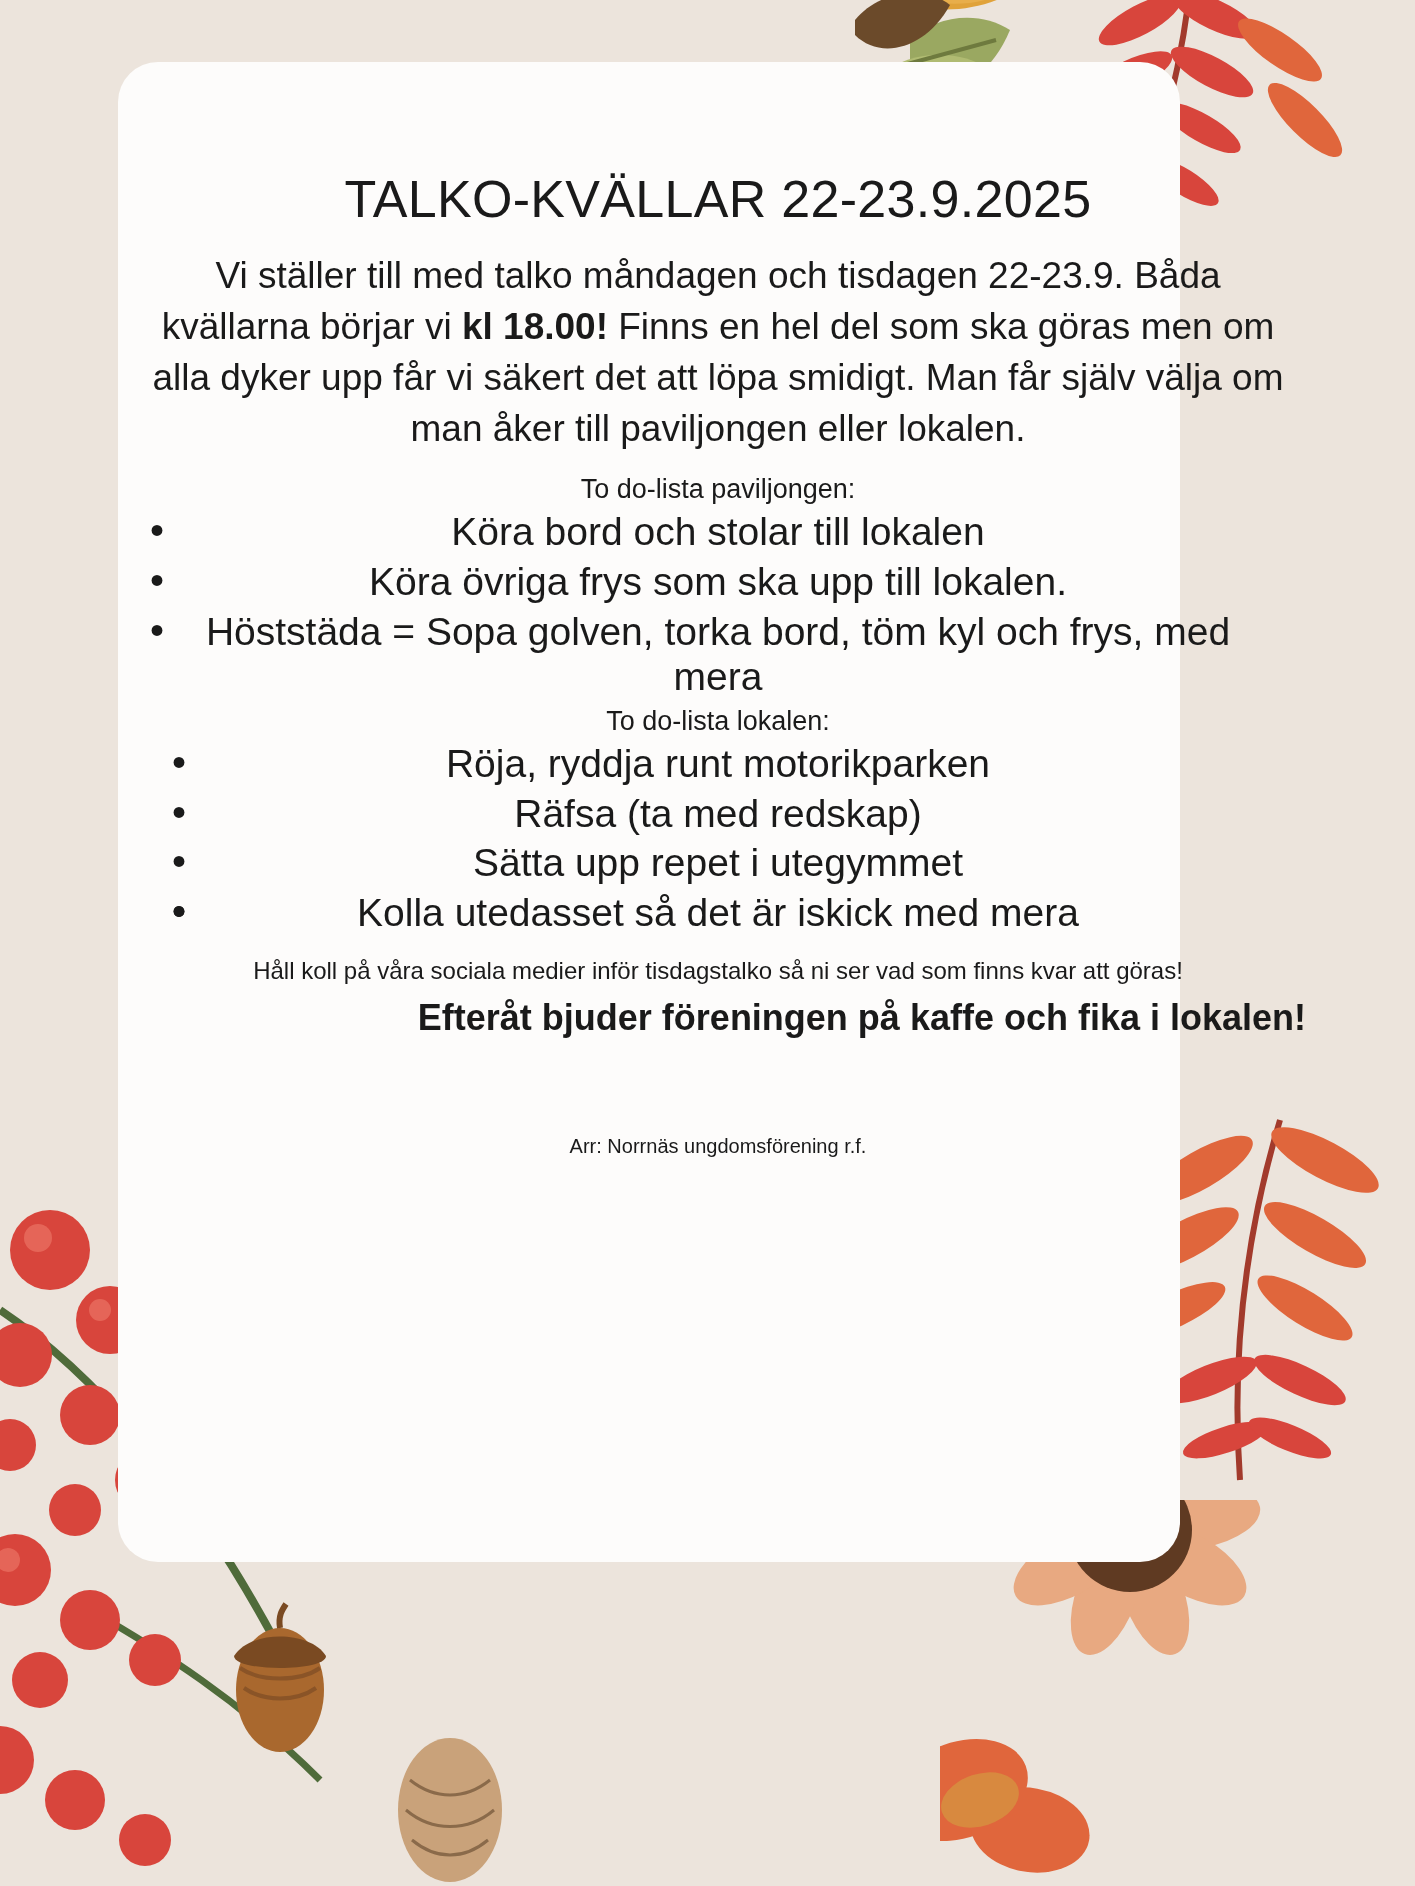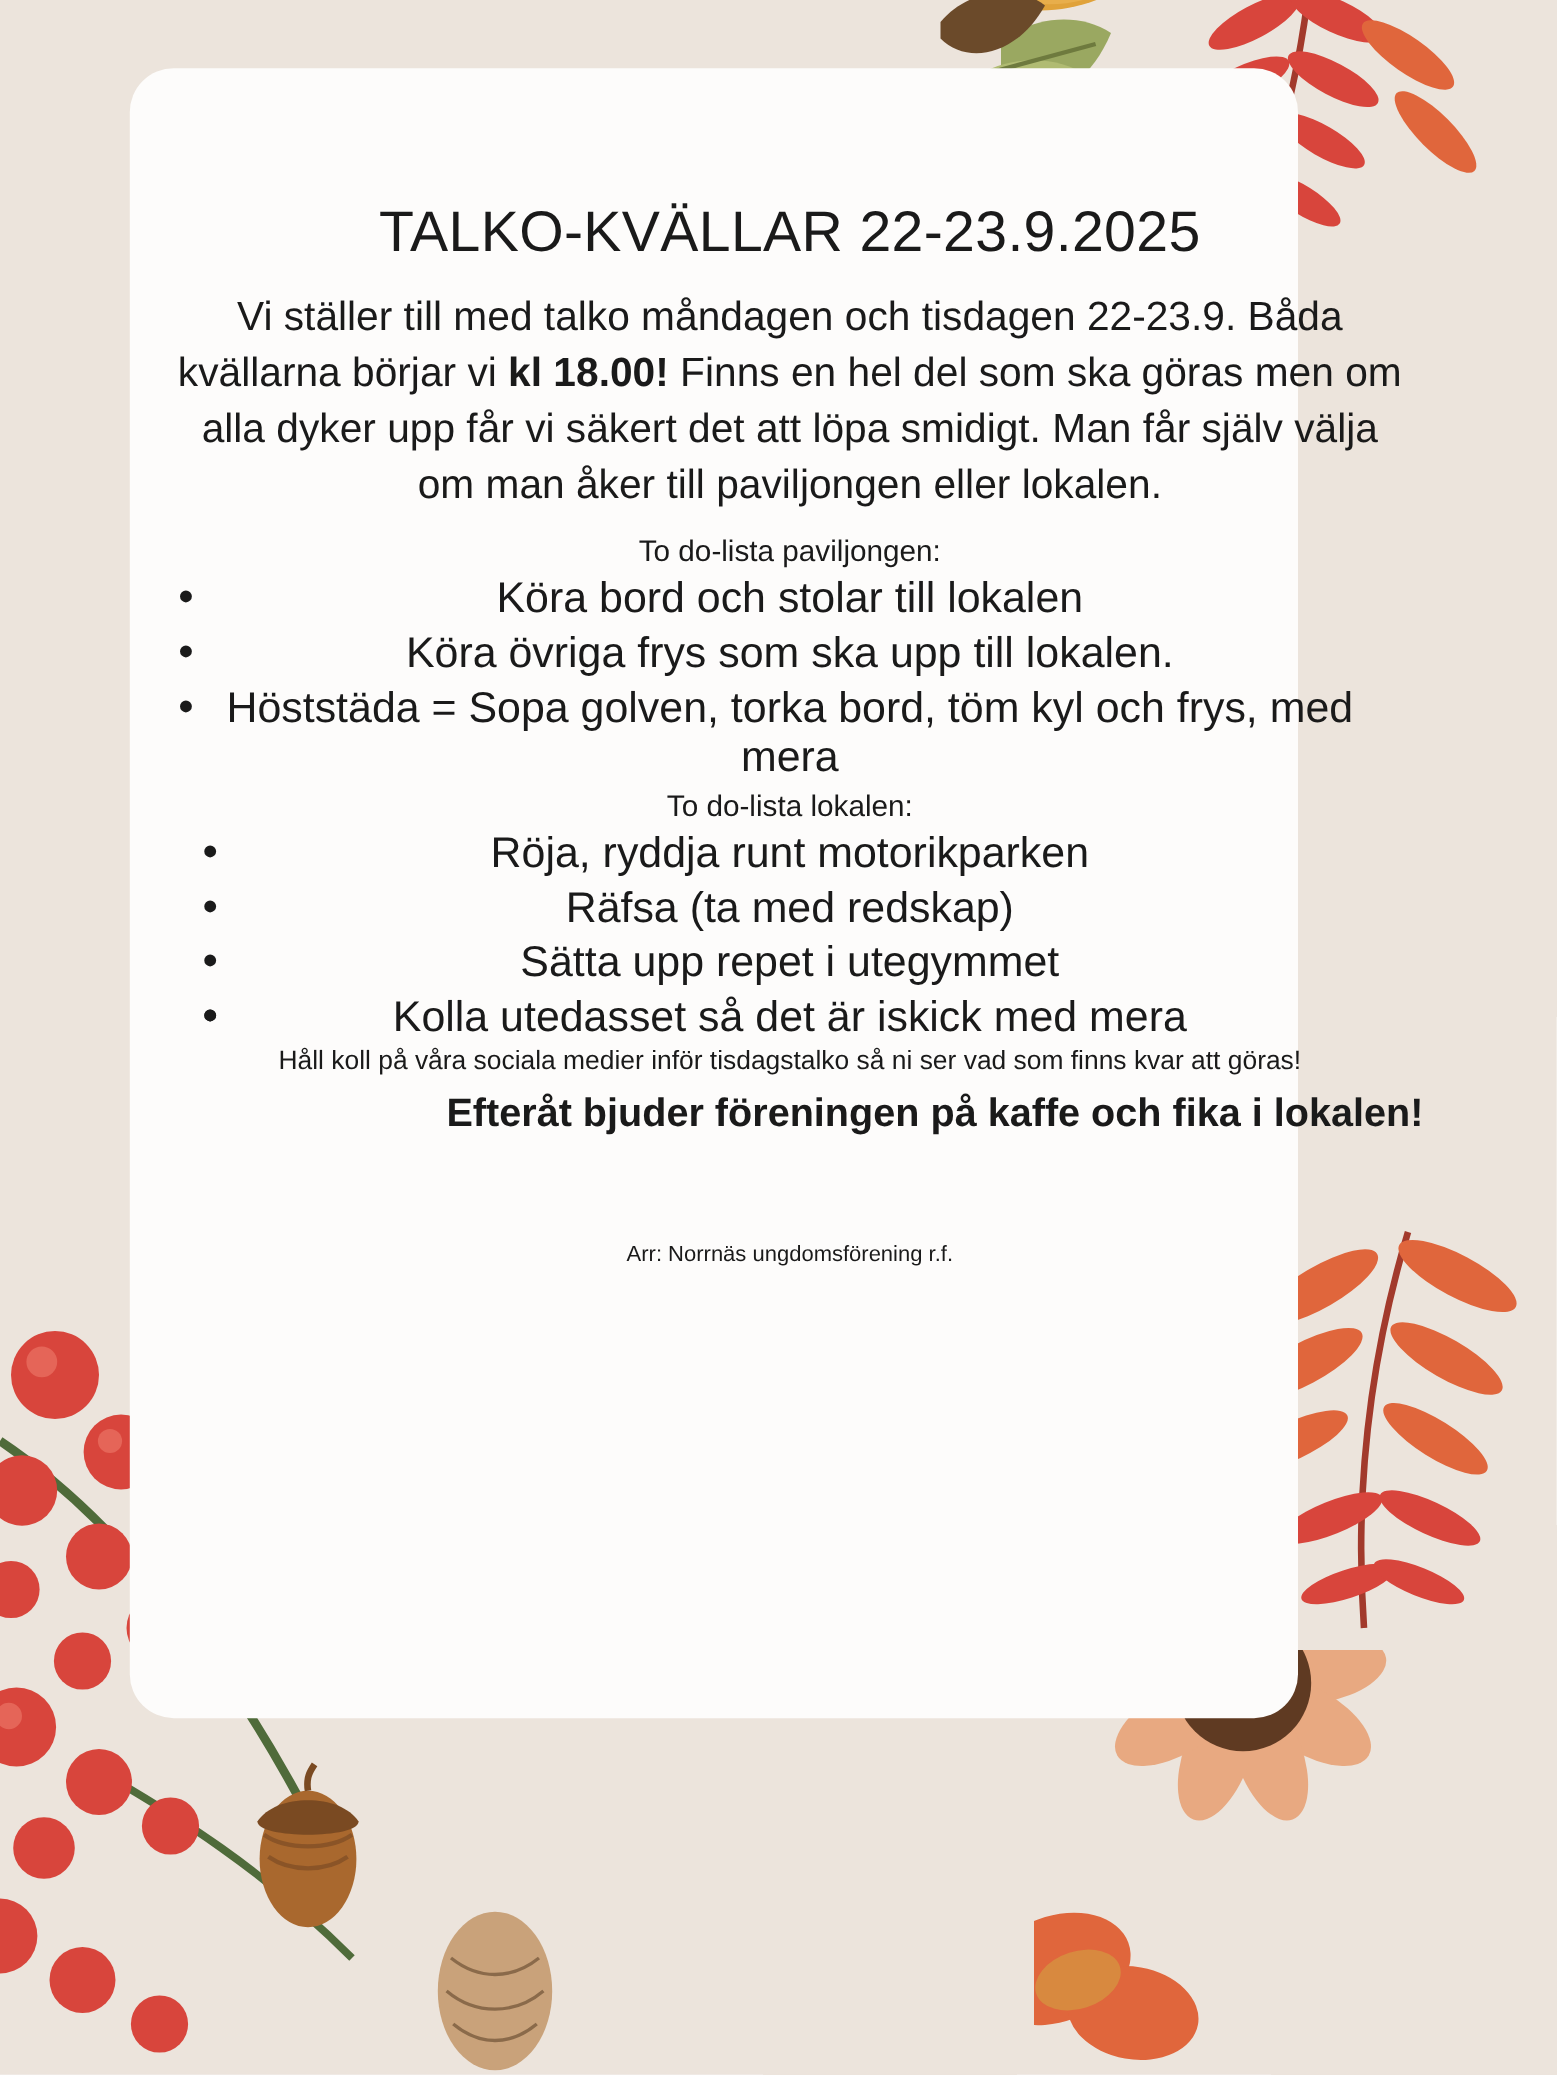--- a/index.html
+++ b/index.html
@@ -41,21 +41,21 @@
     z-index: 5;
   }
 
   .content {
     position: absolute;
     left: 118px;
     top: 62px;
     width: 1200px;
     height: 1500px;
     z-index: 6;
-    padding: 16px;
+    padding: 4px;
     box-sizing: border-box;
     color: #1a1a1a;
   }
 
   h1.title {
     font-size: 52px;
     font-weight: 400;
     text-align: center;
     margin: 105px 0 0 0;
     letter-spacing: 0.3px;
@@ -97,21 +97,21 @@
     font-size: 40px;
     line-height: 1.05;
     top: 0;
   }
   ul.todo.pav li .bullet { left: 28px; }
   ul.todo.lok li .bullet { left: 50px; }
 
   p.note {
     font-size: 24px;
     text-align: center;
-    margin: 4px 10px 0 10px;
+    margin: 22px 10px 0 10px;
     line-height: 1.2;
   }
 
   p.highlight {
     font-size: 36px;
     font-weight: 700;
     text-align: right;
     margin: 10px 8px 0 8px;
     line-height: 1.2;
   }

